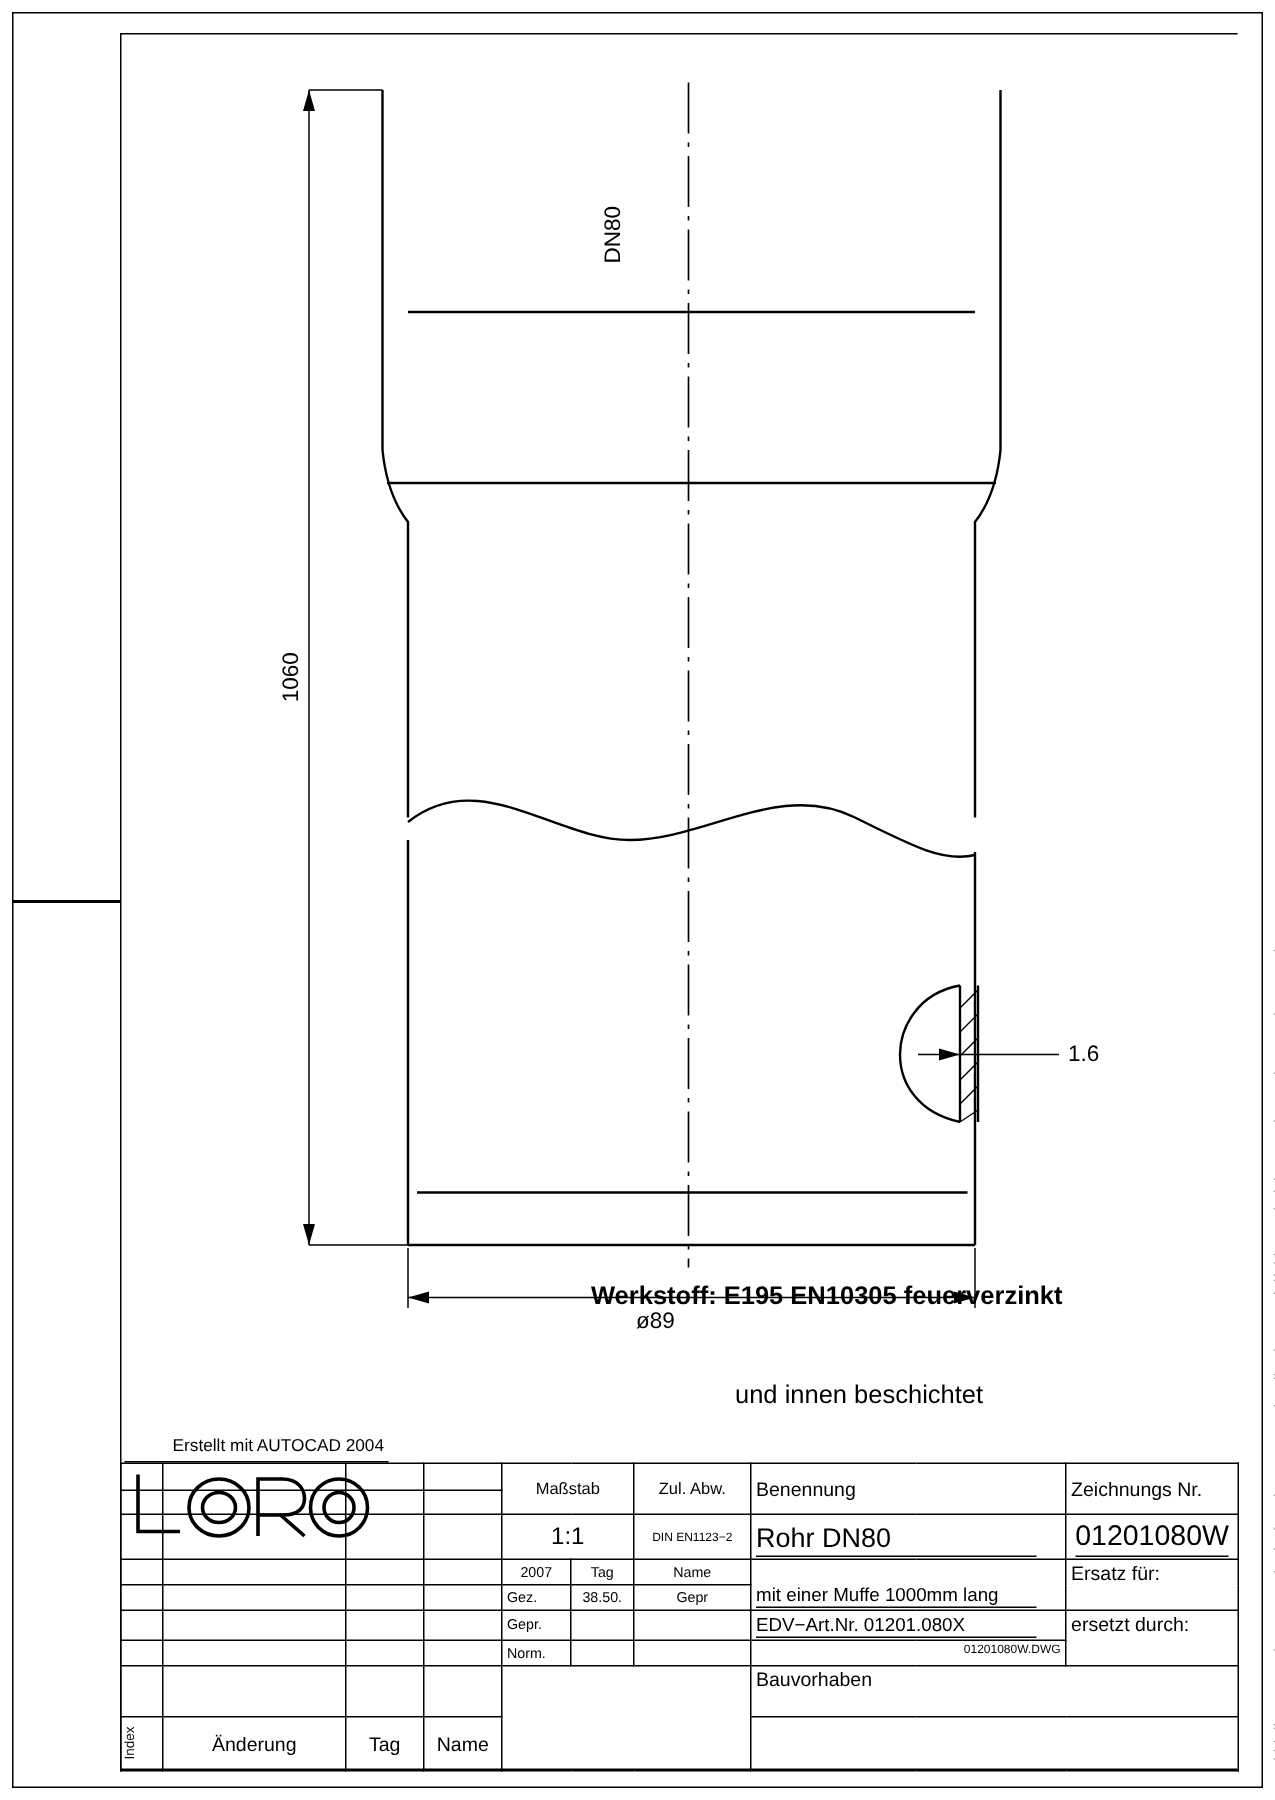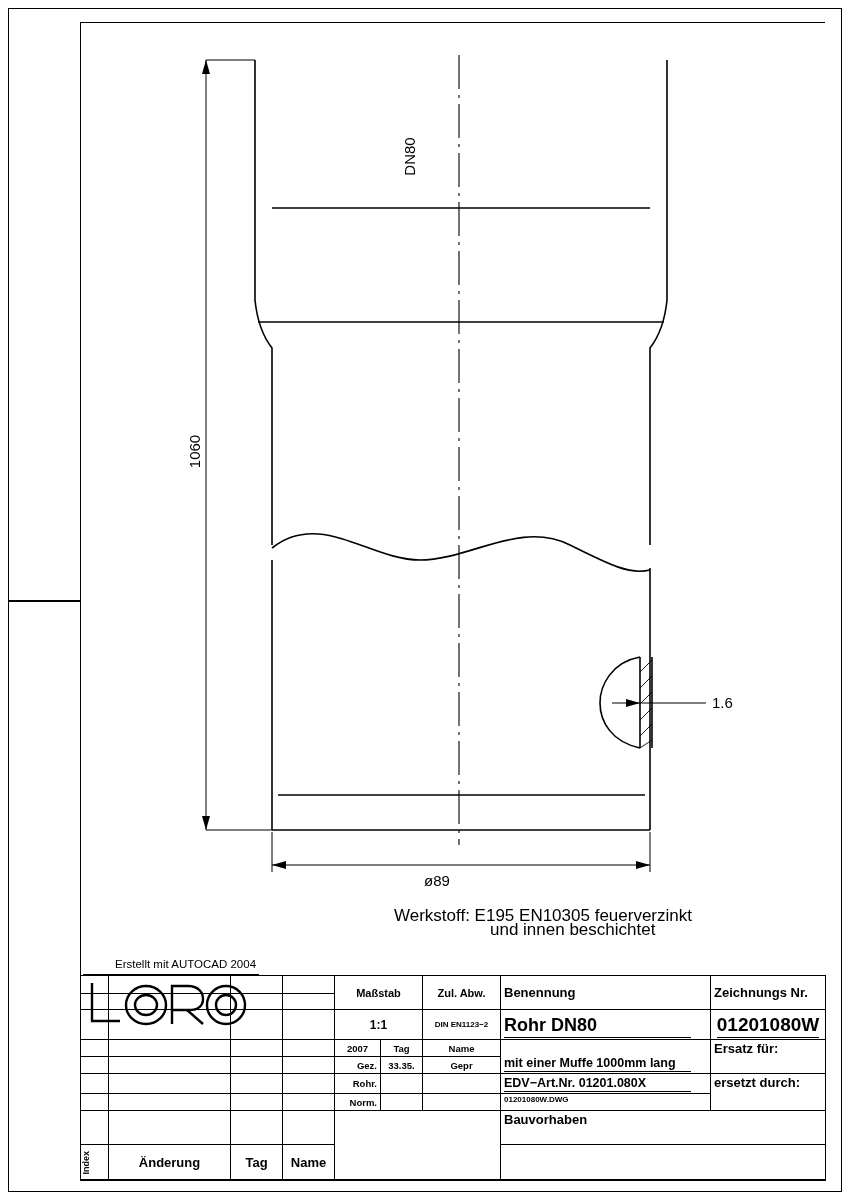--- a/index.html
+++ b/index.html
@@ -17,23 +17,23 @@
      transform-origin: right top;
      transform: rotate(-90deg) translate(-100%,0);
      font-size:10.5px; letter-spacing:.2px; white-space:nowrap;
   }
   
   .lbl{position:absolute;font-size:15px;white-space:nowrap;}
   .lbl-rot{transform-origin:center center;transform:rotate(-90deg);}
   .big{font-size:17px;}
   
   #titleblock{position:absolute;left:80px;top:975px;width:745px;height:205px;}
-  #titleblock table{border-collapse:collapse;width:745px;height:205px;table-layout:fixed;font-size:11px;font-weight:bold;}
+  #titleblock table{border-collapse:collapse;width:745px;height:205px;table-layout:fixed;font-size:11px;}
   #titleblock td{border:1.2px solid #000;padding:1px 3px;vertical-align:middle;}
-  .small{font-size:9.5px;text-align:right;}
+  .small{font-size:9.5px;}
   .tiny{font-size:8px;}
   .mid{font-size:13px;}
   .ctr{text-align:center;}
   .vert{writing-mode:vertical-rl;transform:rotate(180deg);text-align:center;font-size:9px;}
   .ul{border-bottom:1px solid #000;display:inline-block;min-width:92%;padding-bottom:1px;}
   .erstellt{position:absolute;left:85px;top:958px;font-size:11.5px;padding-left:30px;}
   .erstellt-ul{position:absolute;left:83px;top:974px;width:176px;height:1.2px;background:#000;}
   svg{position:absolute;left:0;top:0;}
 </style>
 </head>
@@ -104,21 +104,21 @@
 
   <div class="lbl lbl-rot" style="left:374px;top:148px;width:70px;text-align:center;">DN80</div>
 
   <div class="lbl lbl-rot" style="left:164px;top:443px;width:60px;text-align:center;">1060</div>
 
   <div class="lbl" style="left:712px;top:694px;">1.6</div>
 
   <div class="lbl" style="left:424px;top:872px;text-align:right;">ø89</div>
 
 
-  <div class="lbl big" style="left:394px;top:906px;">Werkstoff:  E195 EN10305 feuerverzinkt</div>
+  <div class="lbl big" style="left:394px;top:854px;font-weight:bold;">Werkstoff:  E195 EN10305 feuerverzinkt</div>
   <div class="lbl big" style="left:490px;top:920px;">und innen beschichtet</div>
 
   <div class="erstellt">Erstellt mit AUTOCAD 2004</div>
   <div class="erstellt-ul"></div>
 
   <div id="copyright">Diese Zeichnung ist urheberrechtlich geschützt und bleibt unser Eigentum. Sie darf weder ganz noch teilweise vervielfältigt und nicht an Dritte weitergegeben werden.</div>
 
   <div id="titleblock">
     <table>
       <colgroup>
@@ -150,21 +150,21 @@
           <td></td>
           <td></td>
           <td></td>
         </tr>
 
         <tr style="height:30px">
           <td></td>
           <td></td>
           <td></td>
           <td></td>
-          <td colspan="2" class="ctr" style="font-size:12px">1:1</td>
+          <td colspan="2" class="ctr" style="font-size:16px">1:1</td>
           <td class="ctr tiny">DIN EN1123−2</td>
           <td colspan="2" style="font-size:18px;vertical-align:bottom;">
             <span class="ul">Rohr DN80</span>
           </td>
           <td class="ctr" style="font-size:19px;vertical-align:bottom;">
             <span class="ul">01201080W</span>
           </td>
         </tr>
 
         <tr style="height:17px">
@@ -180,47 +180,47 @@
           </td>
           <td rowspan="2" class="mid" style="vertical-align:top;">Ersatz für:</td>
         </tr>
 
         <tr style="height:17px">
           <td></td>
           <td></td>
           <td></td>
           <td></td>
           <td class="small">Gez.</td>
-          <td class="ctr small">33.35.</td>
+          <td class="ctr small">38.50.</td>
           <td class="ctr small">Gepr</td>
         </tr>
 
         <tr style="height:17px">
           <td></td>
           <td></td>
           <td></td>
           <td></td>
-          <td class="small">Rohr.</td>
+          <td class="small">Gepr.</td>
           <td></td>
           <td></td>
           <td colspan="2" class="mid" style="vertical-align:bottom;">
             <span class="ul" style="font-size:12.5px;">EDV−Art.Nr.  01201.080X</span>
           </td>
           <td rowspan="2" class="mid" style="vertical-align:top;">ersetzt durch:</td>
         </tr>
 
         <tr style="height:17px">
           <td></td>
           <td></td>
           <td></td>
           <td></td>
           <td class="small">Norm.</td>
           <td></td>
           <td></td>
-          <td colspan="2" class="tiny" style="vertical-align:top;">01201080W.DWG</td>
+          <td colspan="2" class="tiny" style="vertical-align:top;text-align:right;">01201080W.DWG</td>
         </tr>
 
         <tr style="height:34px">
           <td></td>
           <td></td>
           <td></td>
           <td></td>
           <td colspan="3" rowspan="2" class="ctr" style="padding:0;">
             <svg width="170" height="60" viewBox="0 0 170 60">
               <g fill="none" stroke="#000" stroke-width="2.4">

